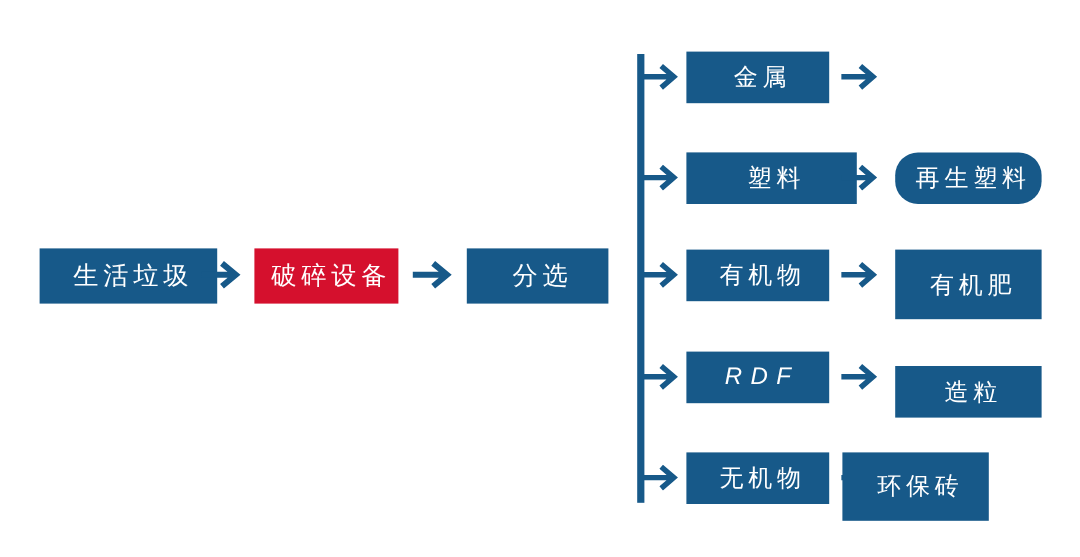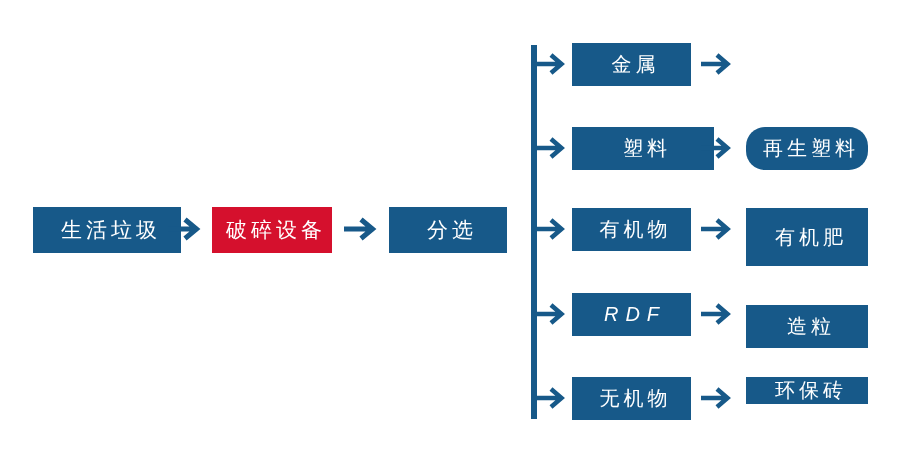--- a/index.html
+++ b/index.html
@@ -94,15 +94,15 @@
   </svg>
   <div class="node blue" style="left:746px;top:293px;width:122px;height:43px;margin-top:12px;">造粒</div>
 
   <svg class="arrow" style="left:535px;top:387px;" width="31" height="22" viewBox="0 0 31 22">
     <path d="M0 11 H25 M16 2 L26.5 11 L16 20" stroke-width="4.5"></path>
   </svg>
   <div class="node blue" style="left:572px;top:377px;width:119px;height:43px;">无机物</div>
   <svg class="arrow" style="left:701px;top:387px;" width="31" height="22" viewBox="0 0 31 22">
     <path d="M0 11 H25 M16 2 L26.5 11 L16 20" stroke-width="4.5"></path>
   </svg>
-  <div class="node blue" style="left:746px;top:377px;width:122px;height:27px;">环保砖</div>
+  <div class="node blue" style="left:702px;top:377px;width:122px;height:57px;">环保砖</div>
 
 </div>
 
 </body></html>

